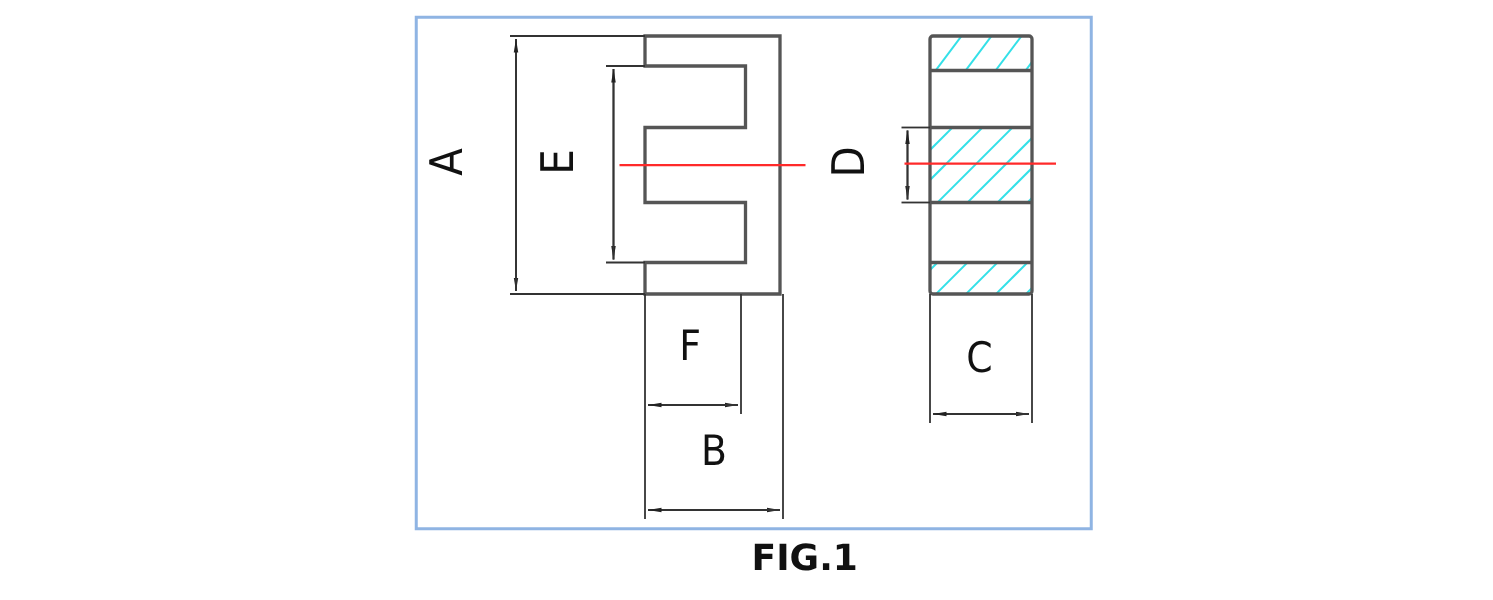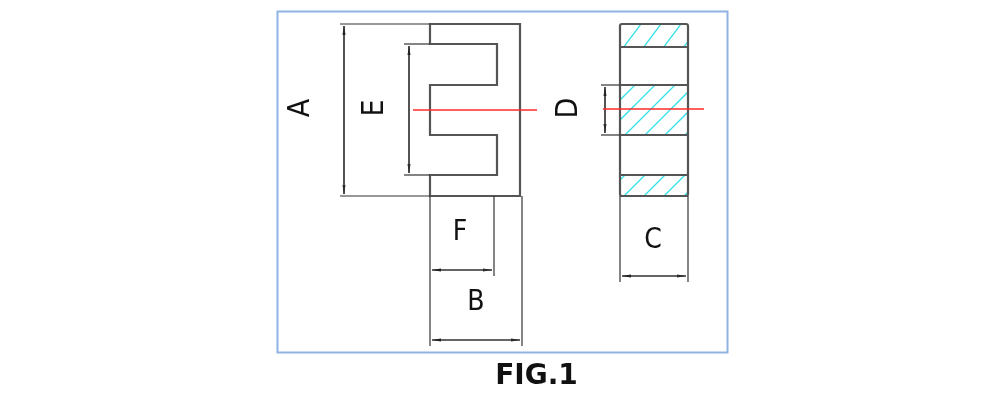--- a/index.html
+++ b/index.html
@@ -1,19 +1,19 @@
 <!DOCTYPE html>
 <html><head>
 <meta charset="utf-8">
 <style>
   html,body{margin:0;padding:0;background:#ffffff;}
   body{width:995px;height:400px;position:relative;overflow:hidden;font-family:"DejaVu Sans",sans-serif;}
   #fig{position:absolute;left:0;top:0;}
   .dimlbl{font-family:"DejaVu Sans Condensed","DejaVu Sans",sans-serif;font-size:30px;fill:#111;}
-  #caption{position:absolute;left:0;width:995px;top:358px;text-align:center;font-family:"DejaVu Sans",sans-serif;font-weight:bold;font-size:28px;color:#111;letter-spacing:0px;}
+  #caption{position:absolute;left:0;width:995px;top:358px;text-align:center;font-family:"DejaVu Sans",sans-serif;font-weight:bold;font-size:24px;color:#111;letter-spacing:0px;}
   #caption span{display:inline-block;transform:translateX(39px);}
 </style>
 </head>
 <body>
 
 <svg id="fig" width="995" height="400" viewBox="0 0 995 400">
   <defs>
     <marker id="arr" markerWidth="10" markerHeight="6" refX="9" refY="3" orient="auto" markerUnits="userSpaceOnUse">
       <path d="M0,1.5 L9,3 L0,4.5 Z" fill="#222"></path>
     </marker>

